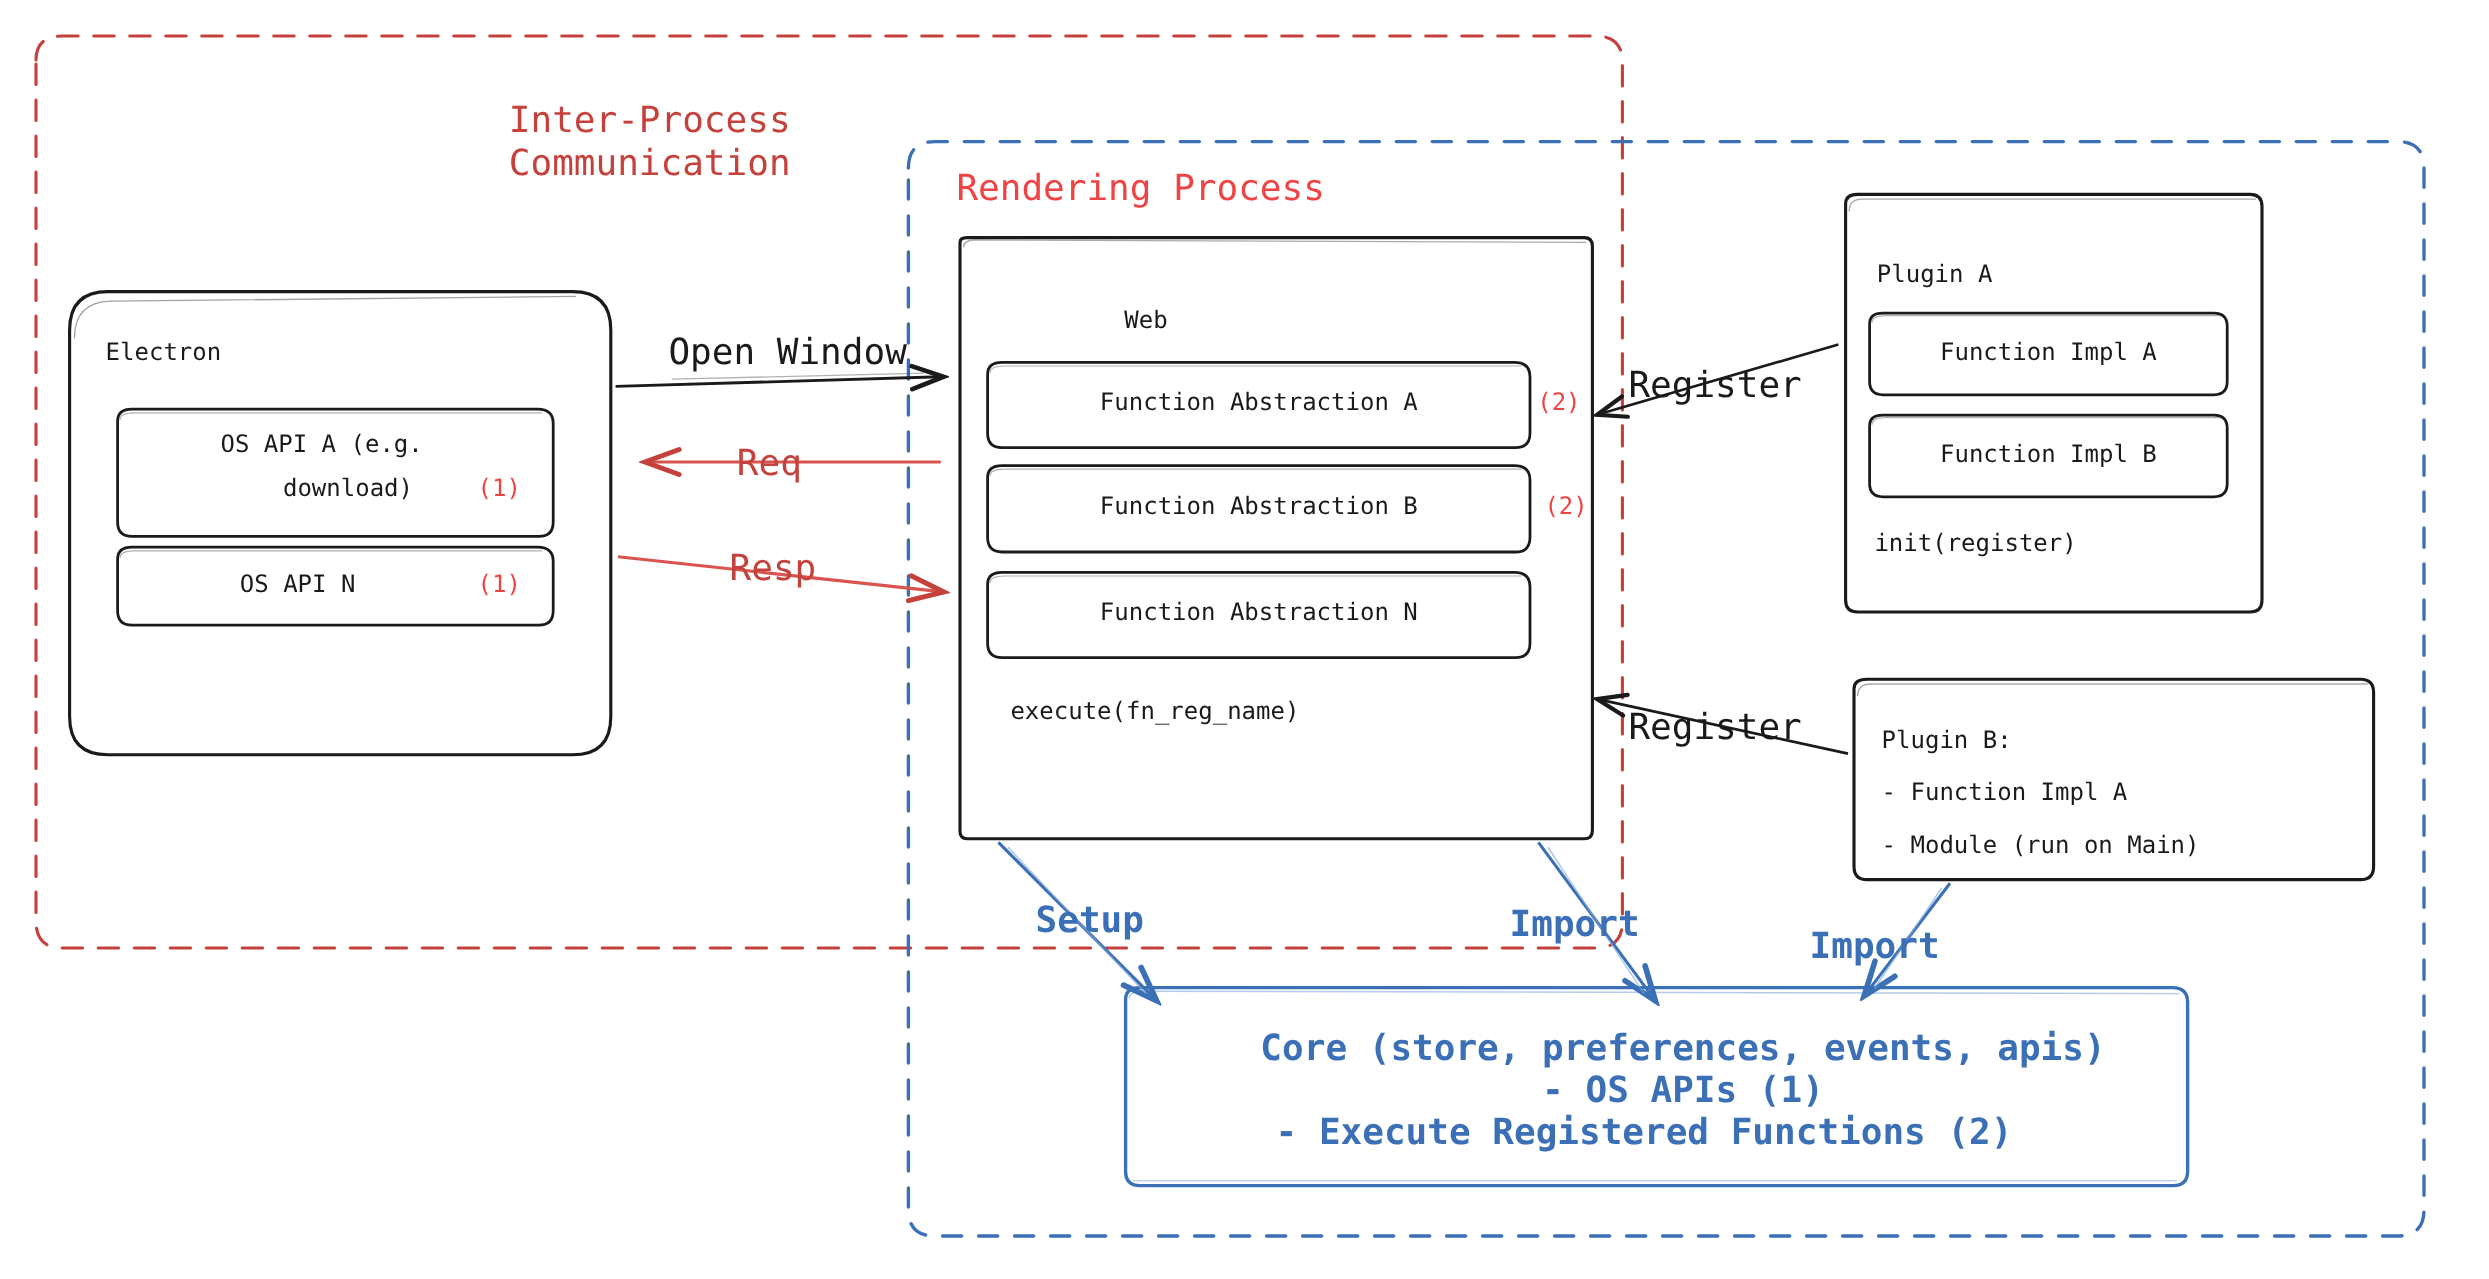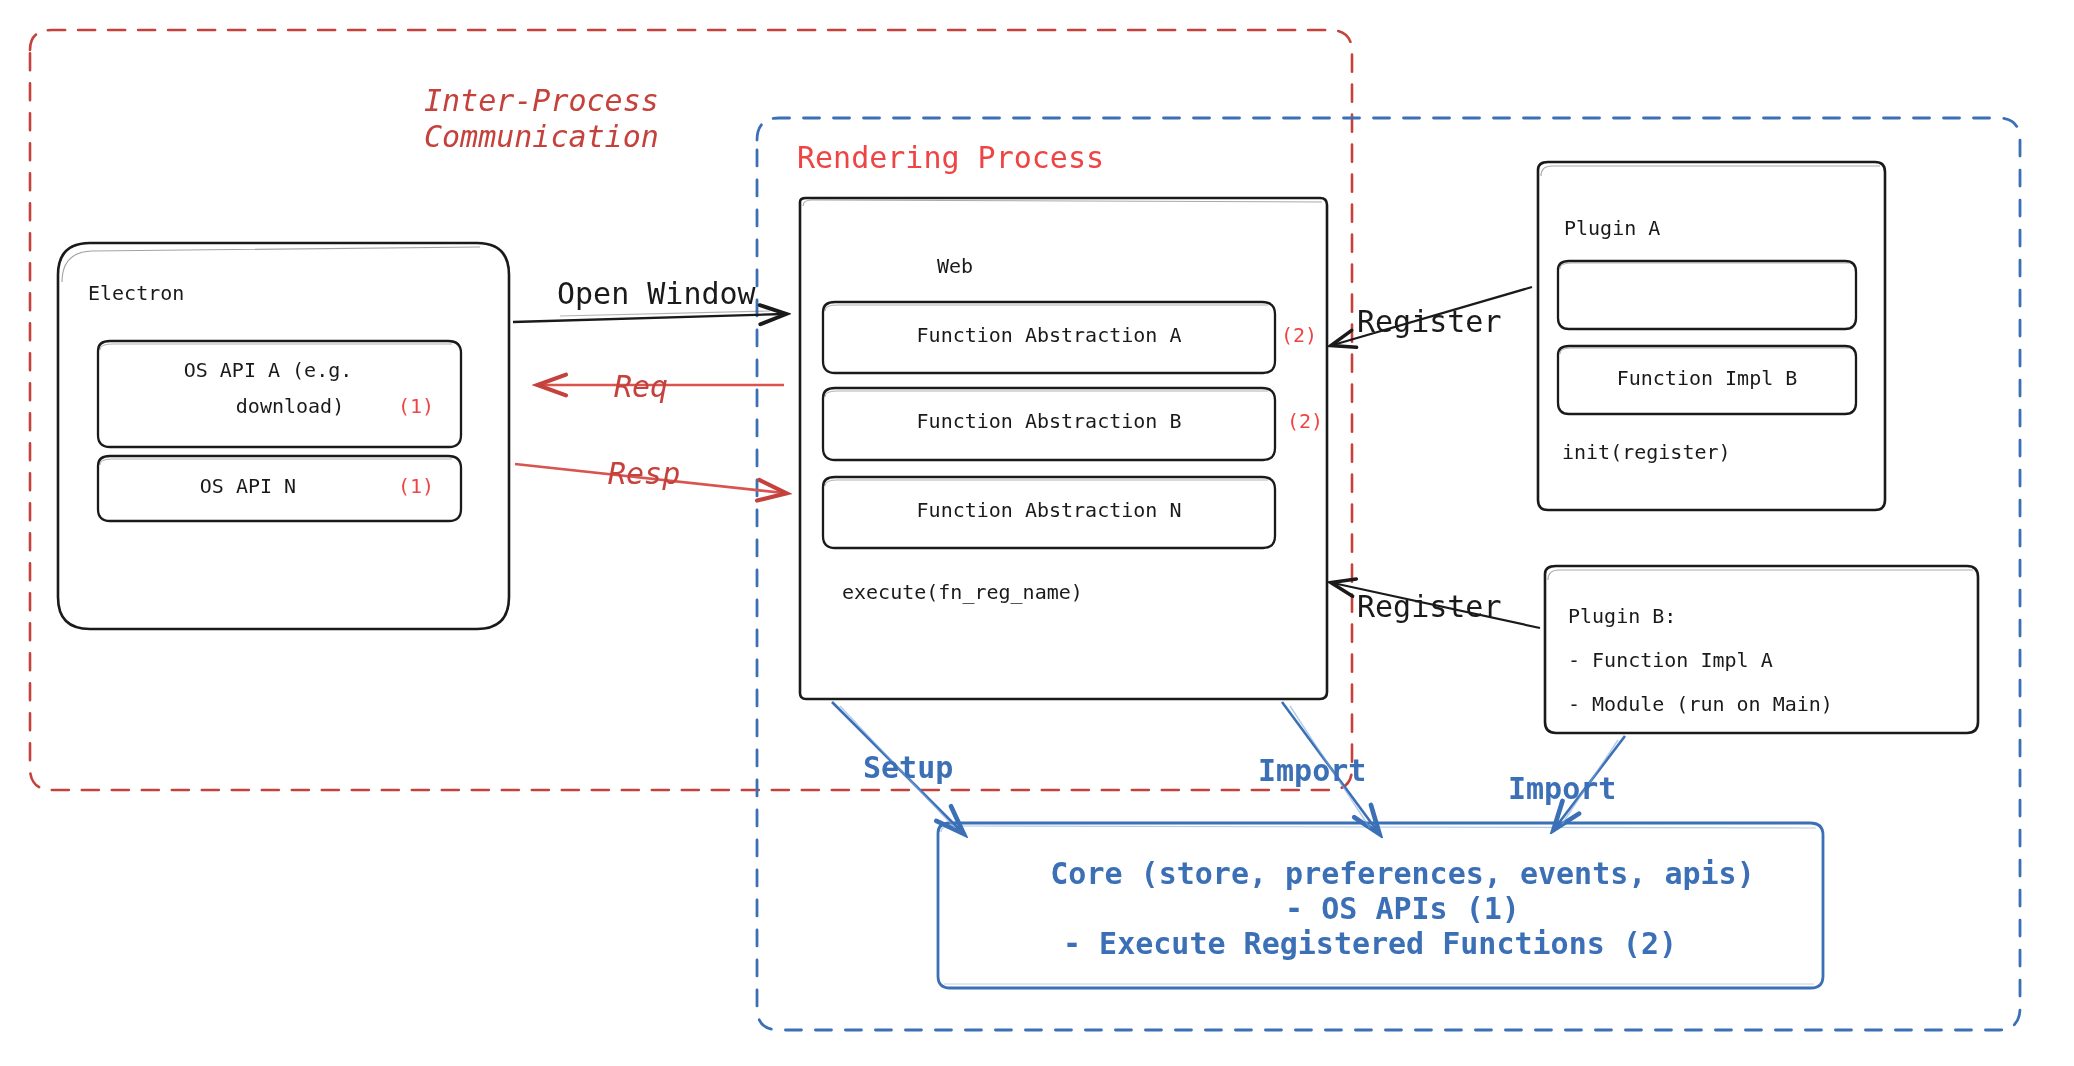--- a/index.html
+++ b/index.html
@@ -24,21 +24,21 @@
     pointer-events: none;
   }
   .lbl {
     position: absolute;
     font-family: "DejaVu Sans Mono", "Liberation Mono", monospace;
     color: #1a1a1a;
     white-space: pre;
     line-height: 1.25;
   }
   .lbl.center { text-align: center; }
-  .red    { color: #c5413c; font-style: italic; }
+  .red    { color: #c5413c; }
   .blue   { color: #ef4444; }
   .bluebold { color: #3b6fb6; font-weight: bold; }
   .t-title   { font-size: 30px; }
   .t-box     { font-size: 20px; }
   .t-edge    { font-size: 30px; }
   .t-core    { font-size: 30px; font-weight: bold; margin-left: 22px; }
 </style>
 </head>
 <body>
 
@@ -175,20 +175,21 @@
 
   <div class="lbl t-box center" style="left:855px; top:254px; width:200px;">Web</div>
   <div class="lbl t-box center" style="left:823px; top:323px; width:452px;">Function Abstraction A</div>
   <div class="lbl t-box blue" style="left:1281px; top:323px;">(2)</div>
   <div class="lbl t-box center" style="left:823px; top:409px; width:452px;">Function Abstraction B</div>
   <div class="lbl t-box blue" style="left:1287px; top:409px;">(2)</div>
   <div class="lbl t-box center" style="left:823px; top:498px; width:452px;">Function Abstraction N</div>
   <div class="lbl t-box" style="left:842px; top:580px;">execute(fn_reg_name)</div>
 
   <div class="lbl t-box" style="left:1564px; top:216px;">Plugin A</div>
+  <div class="lbl t-box center" style="left:1558px; top:281px; width:298px;">Function Impl A</div>
   <div class="lbl t-box" style="left:1562px; top:440px;">init(register)</div>
   <div class="lbl t-box center" style="left:1558px; top:366px; width:298px;">Function Impl B</div>
 
   <div class="lbl t-box" style="left:1568px; top:604px;text-align:center;">Plugin B:</div>
   <div class="lbl t-box" style="left:1568px; top:648px;">- Function Impl A</div>
   <div class="lbl t-box" style="left:1568px; top:692px;">- Module (run on Main)</div>
 
   <div class="lbl t-core center bluebold" style="left:938px; top:855px; width:885px;">Core (store, preferences, events, apis)</div>
   <div class="lbl t-core center bluebold" style="left:938px; top:890px; width:885px;text-align:center;">- OS APIs (1)</div>
   <div class="lbl t-core center bluebold" style="left:938px; top:925px; width:820px;">- Execute Registered Functions (2)</div>

